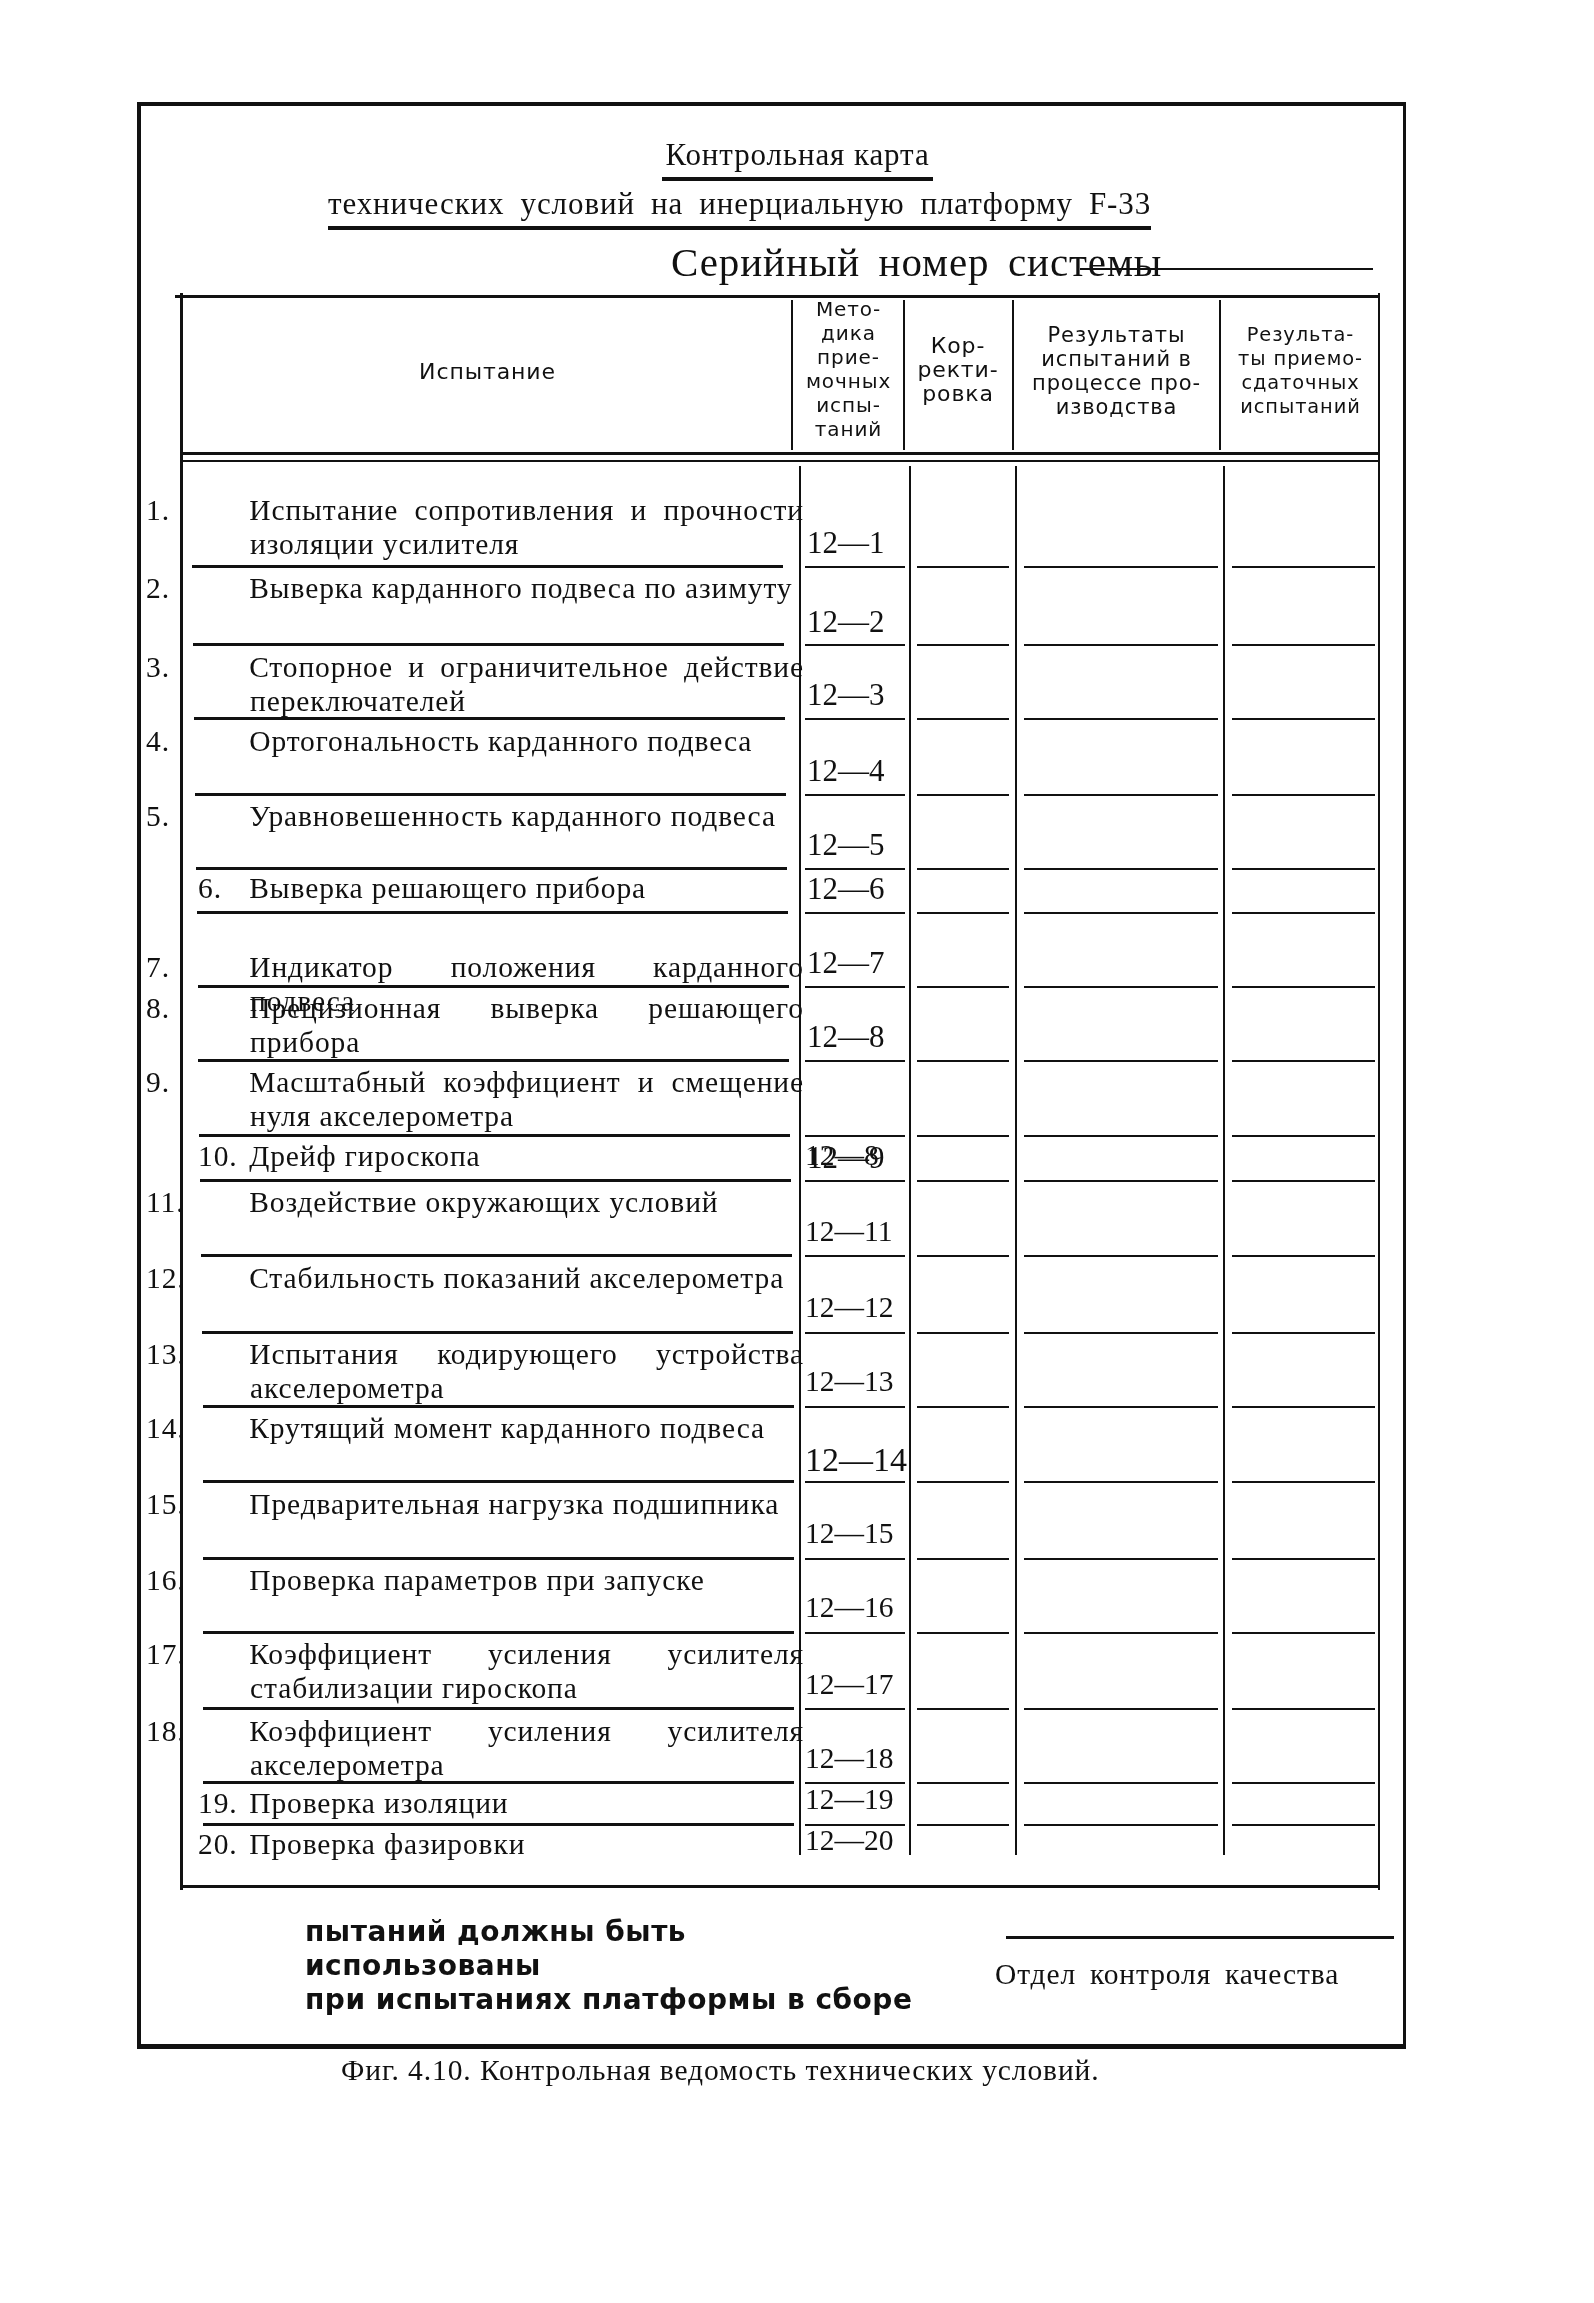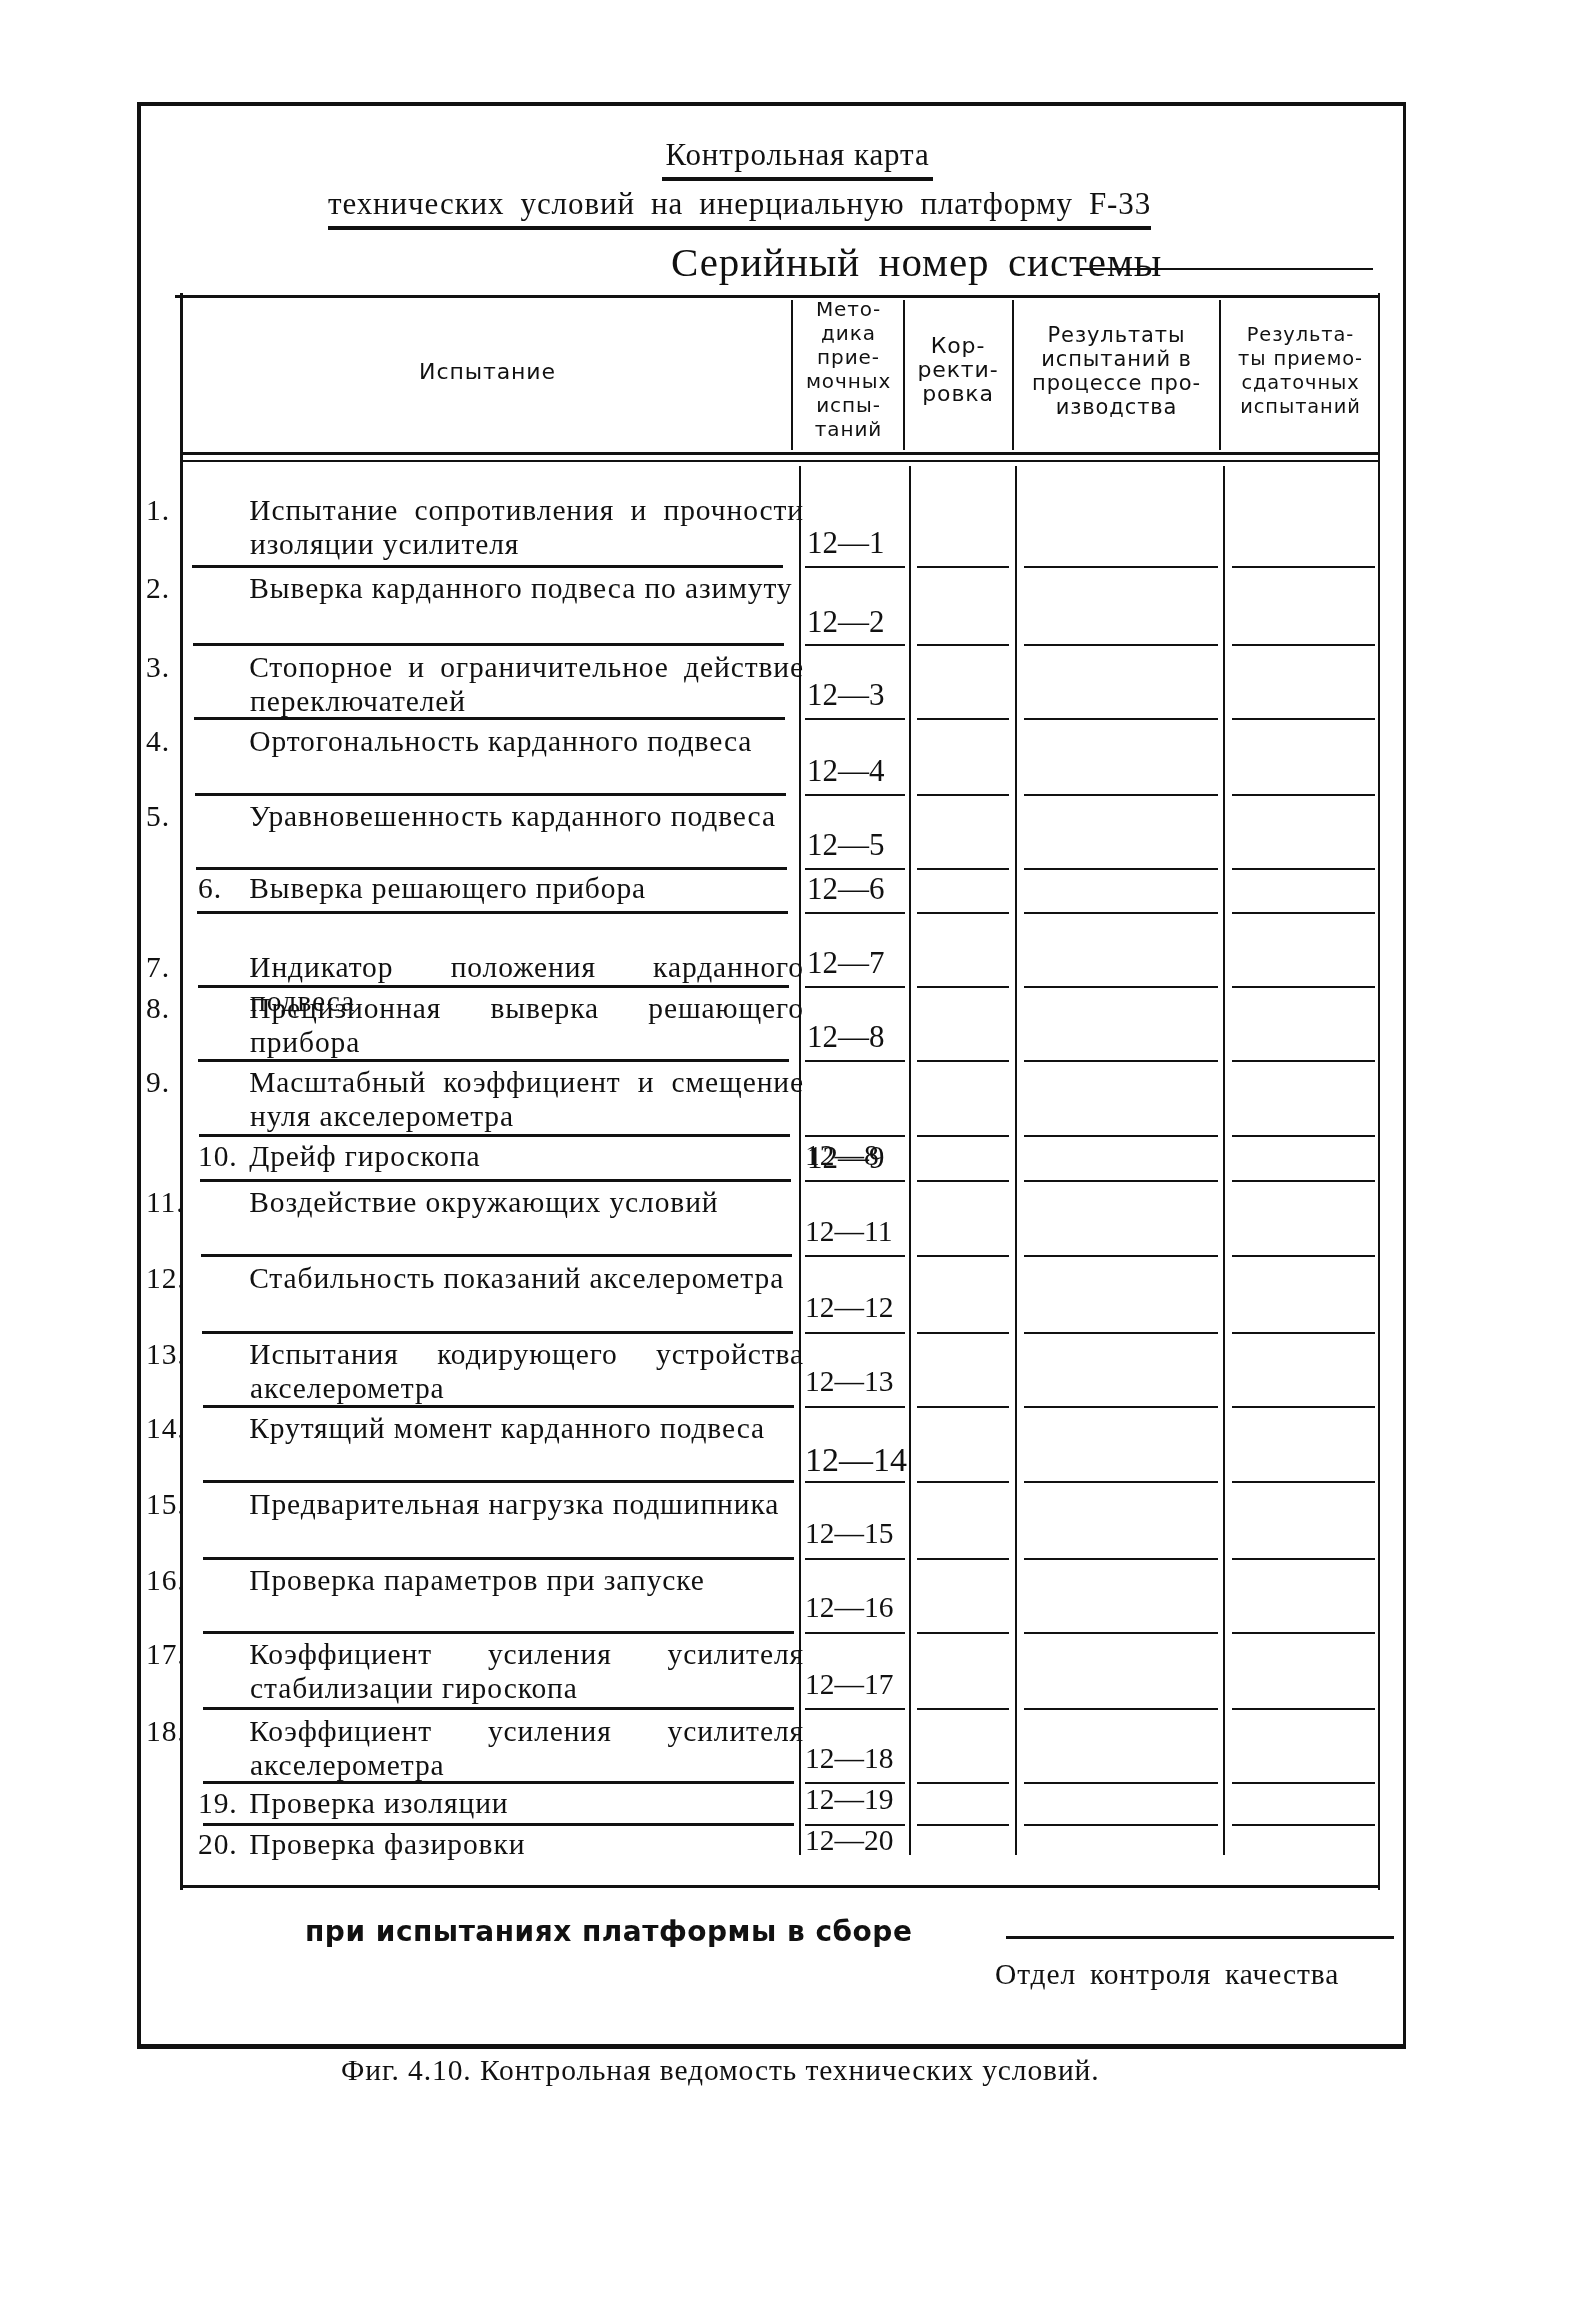--- a/index.html
+++ b/index.html
@@ -277,19 +277,20 @@
     <div class="sep-cell" style="left: 1024px; width: 194px; top: 1824px;"></div>
     <div class="sep-cell" style="left: 1232px; width: 143px; top: 1824px;"></div>
     <div class="row-name" style="top: 1827px;"><span class="num">20.</span><span class="txt">Проверка фазировки</span></div>
     <div class="row-code" style="left: 805px; top: 1824px; font-size: 29.5px;">12—20</div>
     <div style="position: absolute; left: 914px; width: 97px; top: 1827px; height: 33px;"></div>
     <div style="position: absolute; left: 1023px; width: 196px; top: 1827px; height: 33px;"></div>
     <div style="position: absolute; left: 1230px; width: 143px; top: 1827px; height: 33px;"></div>
   </div>
 
 <div class="note">
+    <div>пытаний должны  быть использованы</div>
     <div>при испытаниях платформы в сборе</div>
 </div>
 <div class="sign-line"></div>
 <div class="dept">Отдел контроля качества</div>
 
 <div class="caption">Фиг. 4.10. Контрольная ведомость технических условий.</div>
 
 
 </body></html>

